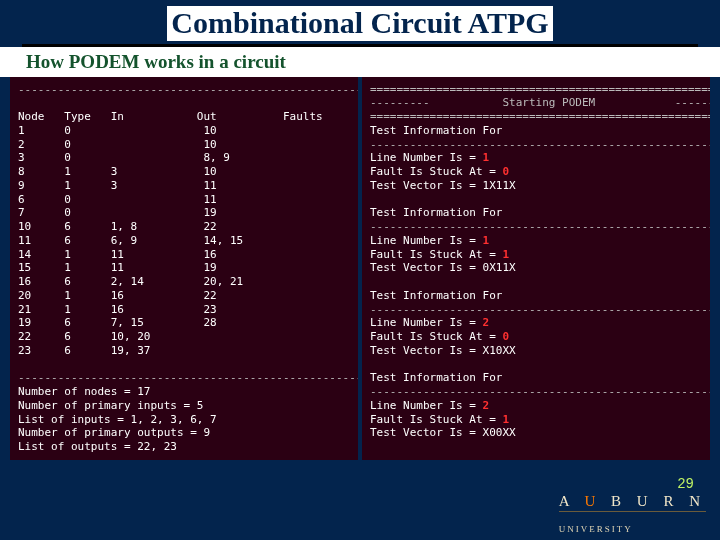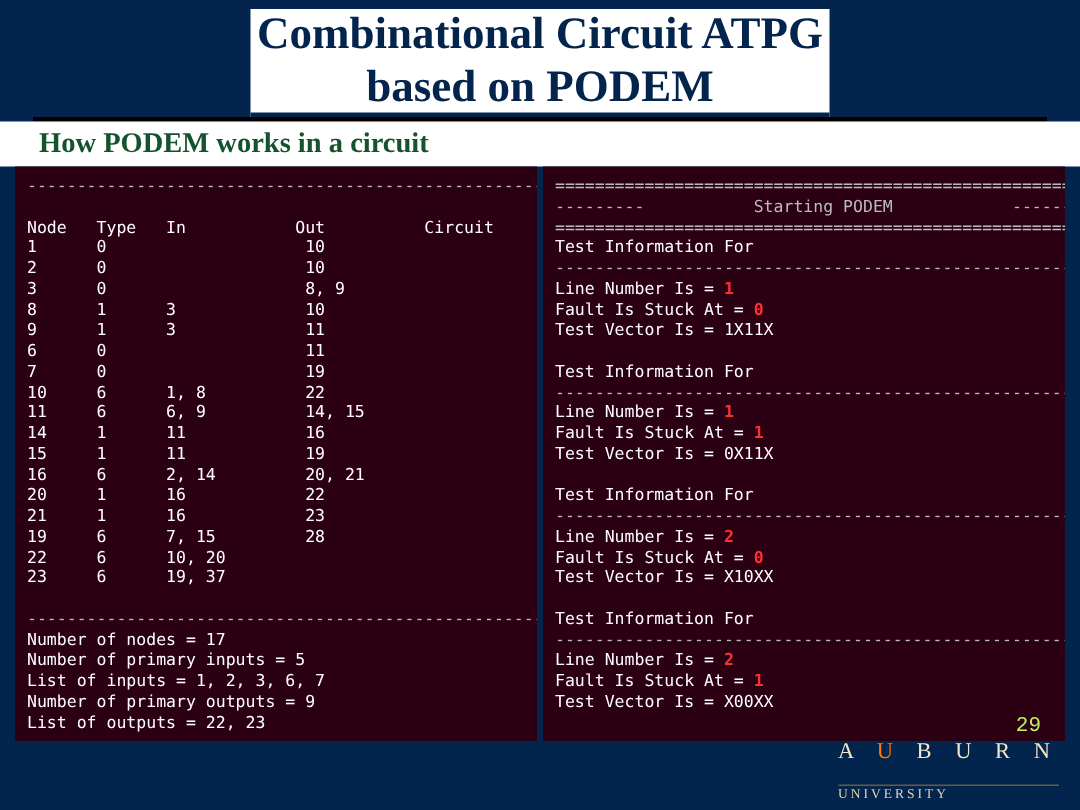--- a/index.html
+++ b/index.html
@@ -10,41 +10,40 @@
   .subtitle{color:#14532d;background:#fff;font-weight:bold;font-size:19px;padding:4px 0 4px 26px;font-family:"Times New Roman",serif}
   .panels{display:flex;gap:0;padding:0 10px}
   .panel{background:#2b0013;flex:1;color:#fff;font-family:Consolas,Menlo,monospace;font-size:11px;line-height:1.25;padding:6px 8px;min-height:370px;overflow:hidden;white-space:pre}
   .panel.left{margin-right:4px}
   .hdr{color:#fff}
   .hl{color:#ff3030;font-weight:bold}
   .footer{position:absolute;bottom:6px;right:14px;text-align:left;color:#e9e0c8}
   .pageno{position:absolute;bottom:48px;right:26px;color:#bef264;font-family:Liberation Mono, monospace;font-size:14px}
   .brand{font-family:"Times New Roman",serif;letter-spacing:6px;font-size:15px;color:#f1e6c8}
   .brandU{color:#ff7a00}
-  .uni{font-family:"Times New Roman",serif;letter-spacing:2px;font-size:9px;color:#e0d5b5;border-top:1px solid #6a5b3b;padding-top:0;margin-top:13px}
+  .uni{font-family:"Times New Roman",serif;letter-spacing:2px;font-size:9px;color:#e0d5b5;border-top:1px solid #6a5b3b;padding-top:12px;margin-top:1px}
   .dash{color:#bbb}
 </style>
 </head>
 <body>
 
 <div class="whitecap"></div>
 
 <div class="titlewrap">
   <div class="title">
     <span>Combinational Circuit ATPG</span><br>
-    <span>based on PODEM</span>
   </div>
 </div>
 <div class="hr"></div>
 <div class="subtitle">How PODEM works in a circuit</div>
 
 <div class="panels">
   <div class="panel left"><span class="dash">-------------------------------------------------------</span>
 
-<span class="hdr">Node   Type   In           Out          Circuit</span>
+<span class="hdr">Node   Type   In           Out          Faults</span>
 <span>1      0                    10</span>
 <span>2      0                    10</span>
 <span>3      0                    8, 9</span>
 <span>8      1      3             10</span>
 <span>9      1      3             11</span>
 <span>6      0                    11</span>
 <span>7      0                    19</span>
 <span>10     6      1, 8          22</span>
 <span>11     6      6, 9          14, 15</span>
 <span>14     1      11            16</span>

